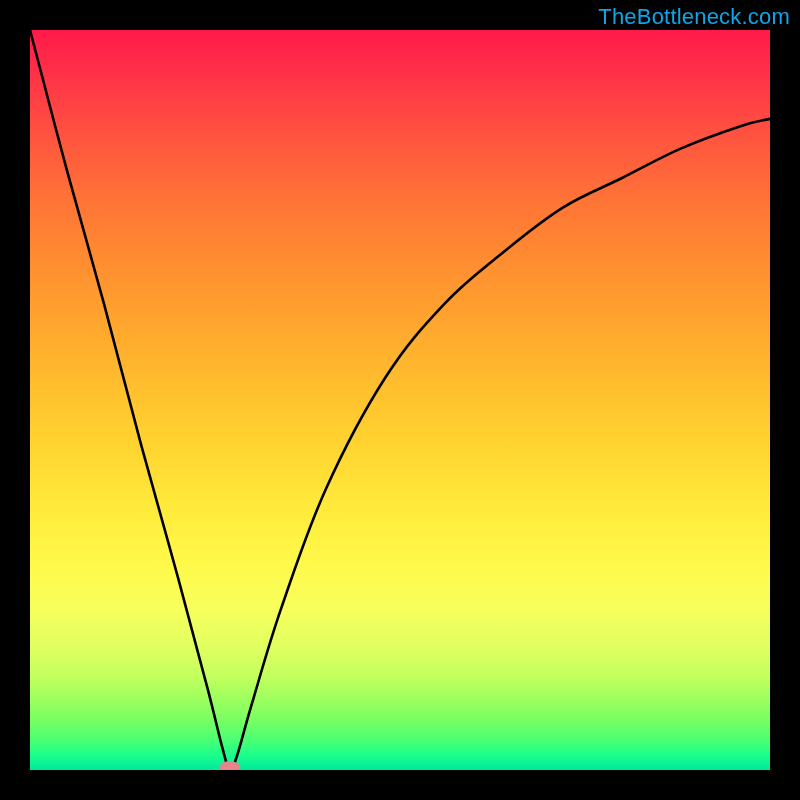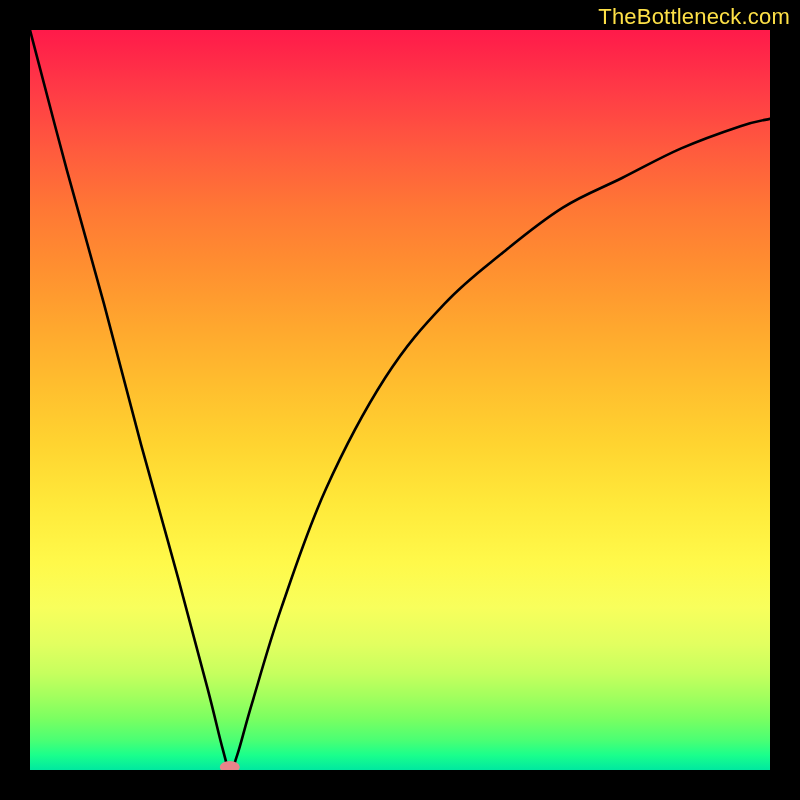--- a/index.html
+++ b/index.html
@@ -41,21 +41,21 @@
     position: absolute;
     left: 0; top: 0;
     width: 740px;
     height: 740px;
     pointer-events: none;
   }
   .watermark {
     position: absolute;
     top: 4px;
     right: 10px;
-    color: #fde047;
+    color: #0ea5e9;
     font-family: Arial, Helvetica, sans-serif;
     font-size: 22px;
     font-weight: 400;
     letter-spacing: 0.2px;
   }
 </style>
 </head>
 <body>
 
 <div class="container">

